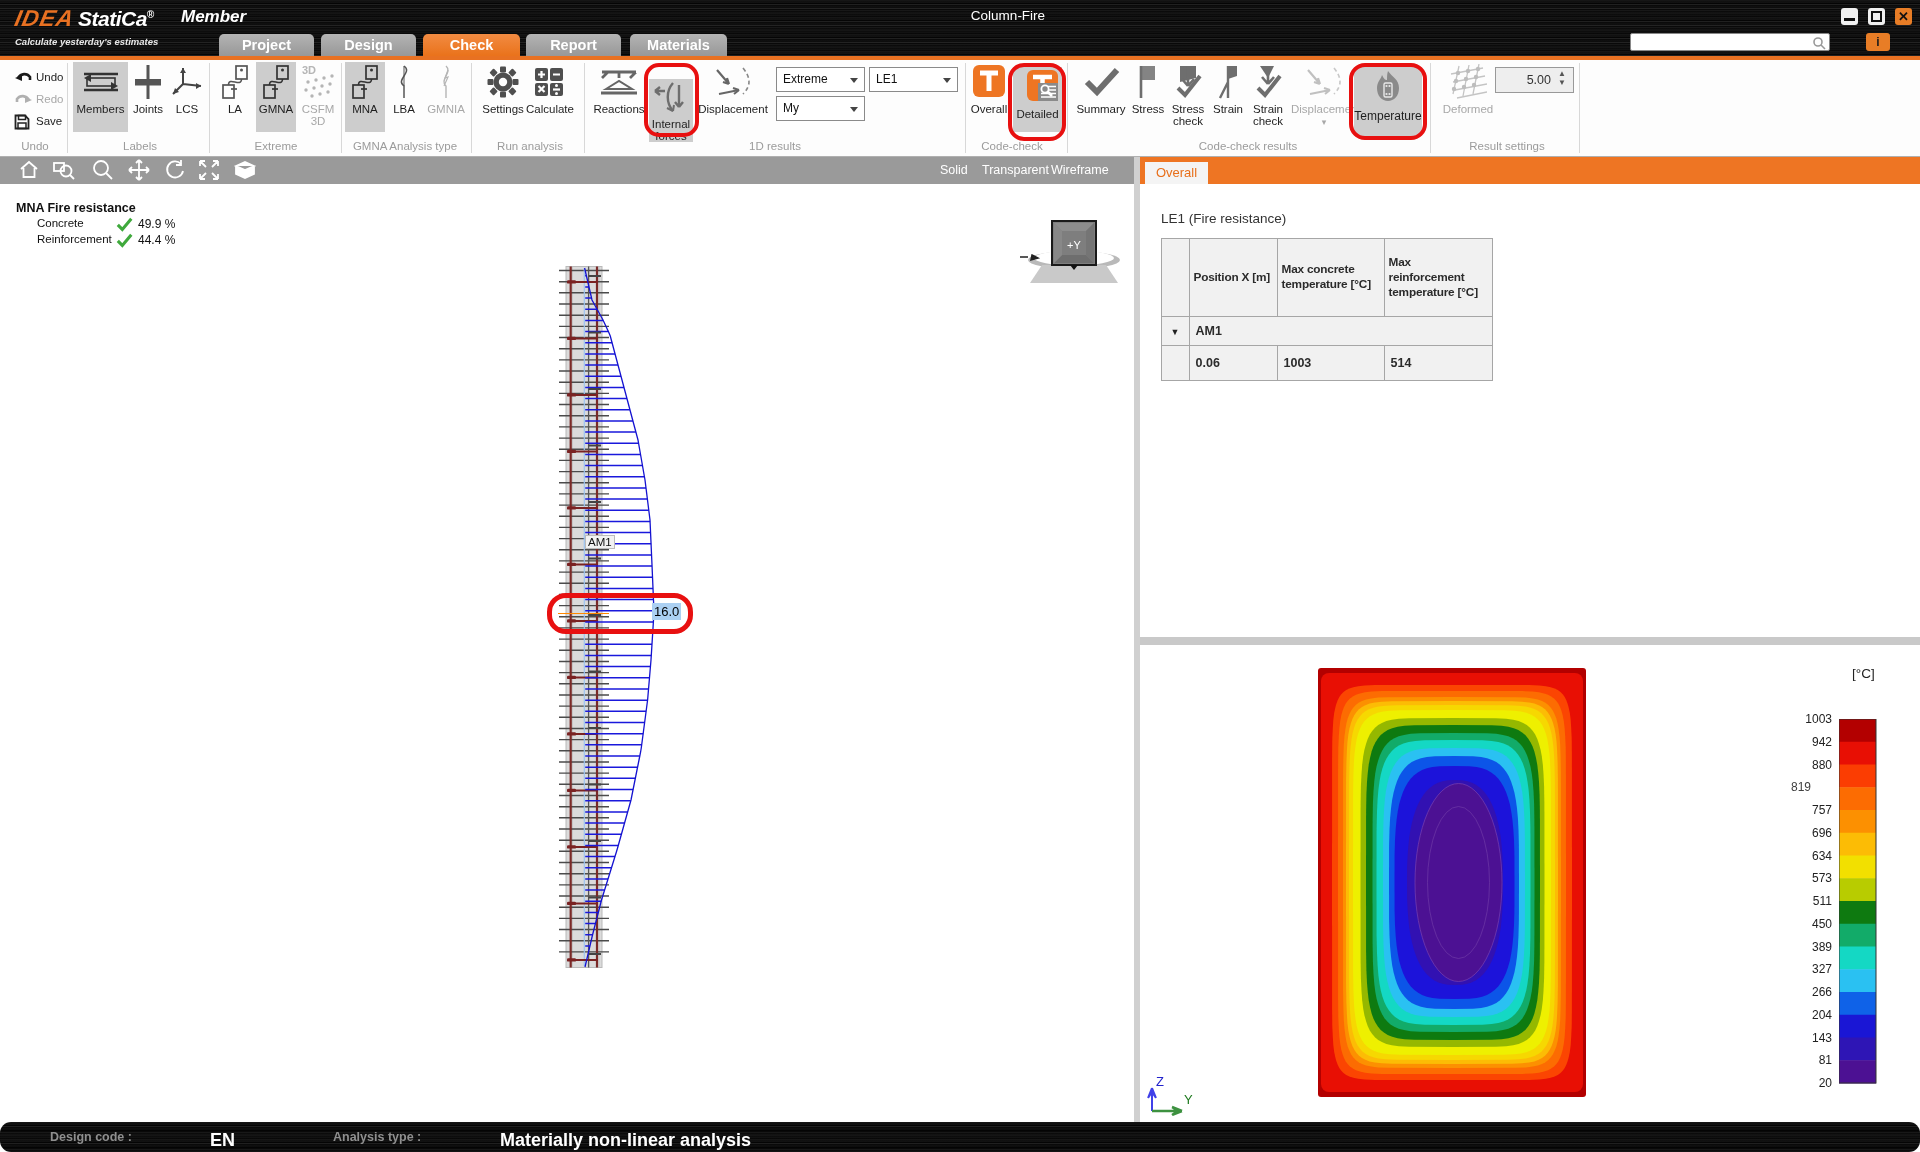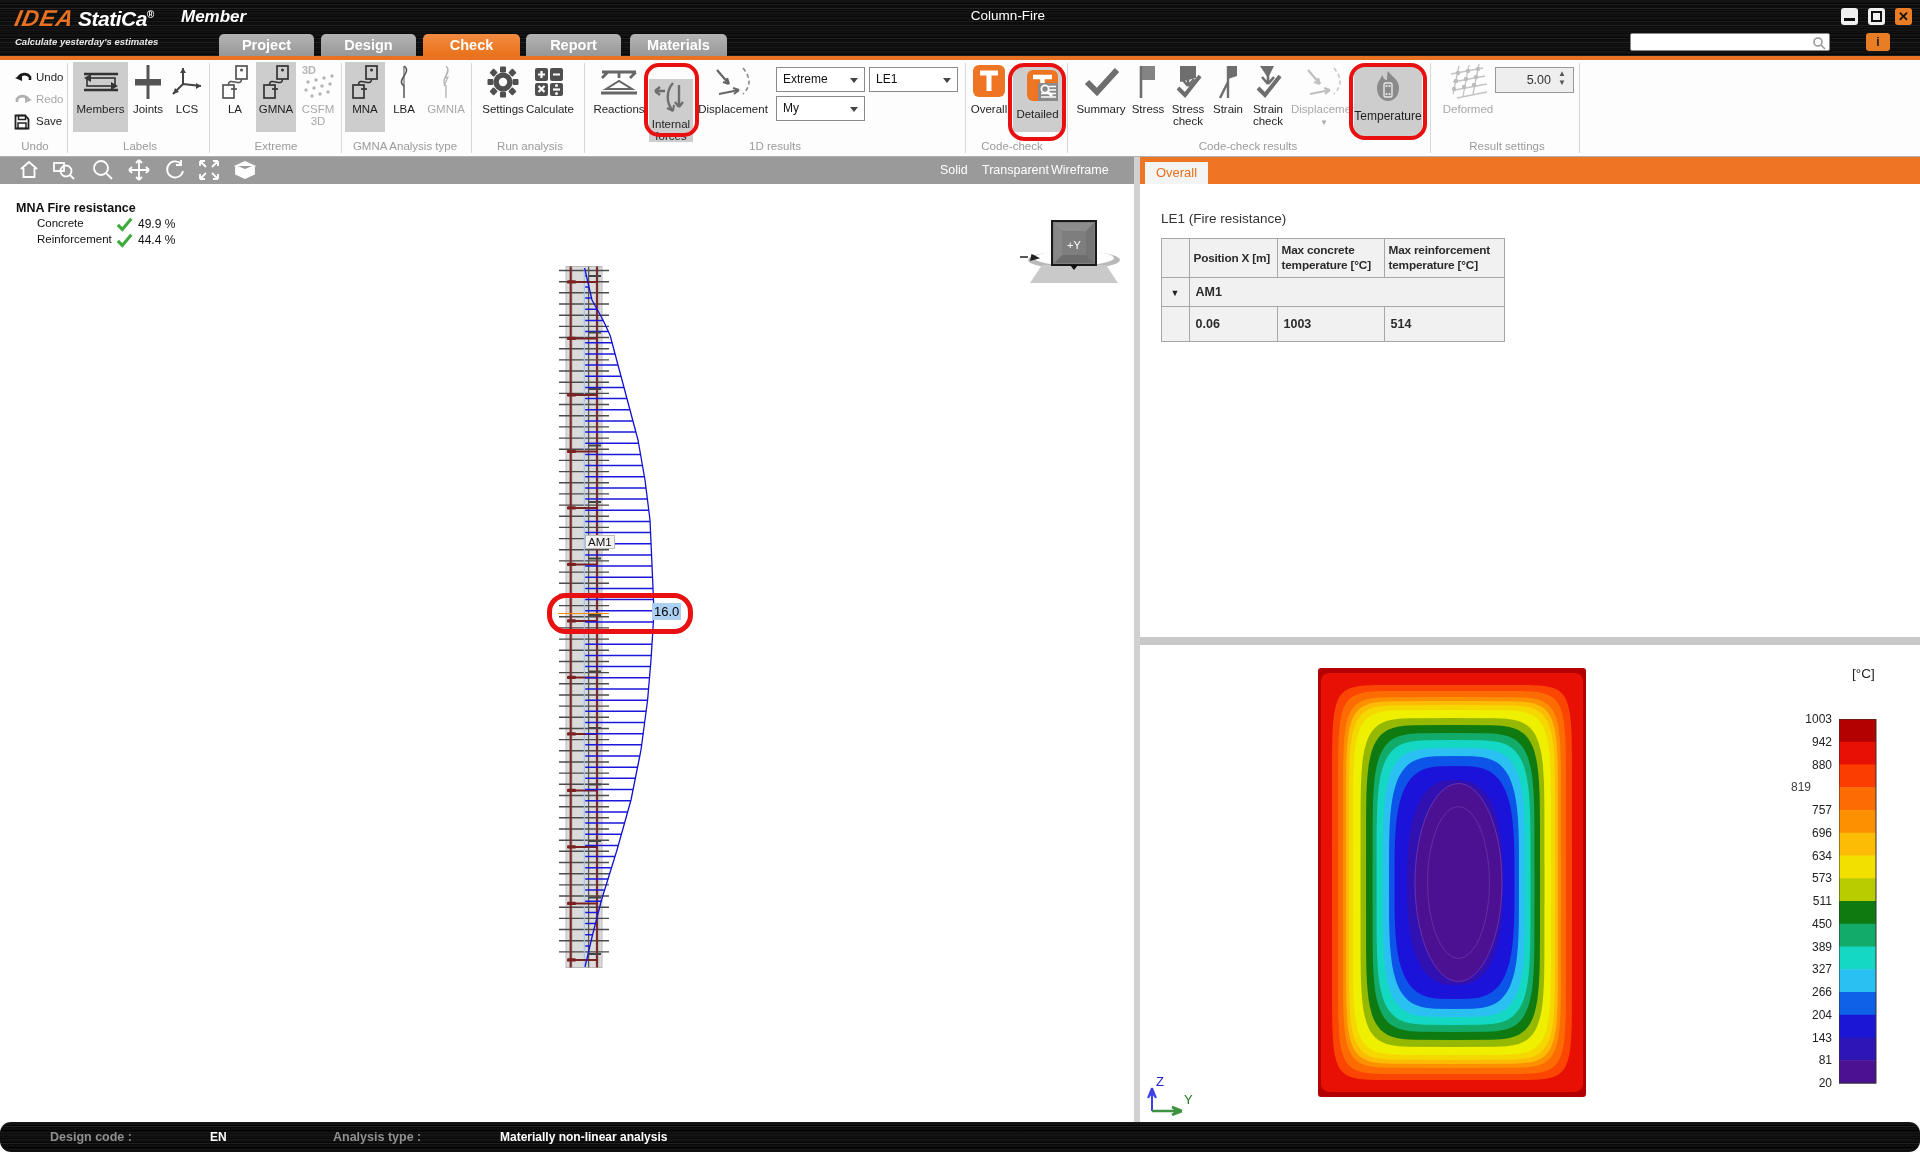--- a/index.html
+++ b/index.html
@@ -42,21 +42,21 @@
 #divider{position:absolute;left:1140px;top:637px;width:780px;height:8px;background:#c9c9c9}
 #rpanel-bot{position:absolute;left:1140px;top:645px;width:780px;height:477px;background:#fff}
 
 #rtable{position:absolute;left:20px;top:80px;border-collapse:collapse;font-size:12.5px;color:#2b2b2b}
 #rtable td{border:1px solid #a6a6a6;background:#f1f1f1;padding:0 6px;font-weight:bold;overflow:hidden}
 #rtable{border:1px solid #8f8f8f}
 
 #statusbar{position:absolute;left:0;top:1122px;width:1920px;height:30px;
 background:repeating-linear-gradient(180deg,#232323 0px,#090909 1px,#181818 2px,#050505 3.5px,#202020 4.5px,#0a0a0a 5.5px,#121212 7px,#040404 8.5px);border-radius:11px;}
 #statusbar .lab{color:#8f8f8f;font-size:12.5px;font-weight:bold}
-#statusbar .val{color:#fff;font-size:12px;font-weight:bold}
+#statusbar .val{color:#fff;font-size:18px;font-weight:bold}
 </style></head>
 <body>
 <div id="root">
 
 <div id="titlebar"></div>
 <div id="logo"><span class="idea">IDEA</span><span class="statica">StatiCa<span style="font-size:10px;vertical-align:super">®</span></span></div>
 <div id="tagline">Calculate yesterday's estimates</div>
 <div id="member-title">Member</div>
 <div id="proj-title">Column-Fire</div>
 <div class="winbtn" style="left:1841px">
@@ -403,21 +403,21 @@
 <div id="rpanel-top">
   <div id="rtabbar"></div>
   <div id="rtab">Overall</div>
   <div style="position:absolute;left:21px;top:54px;font-size:13.5px;color:#333">LE1 (Fire resistance)</div>
   <table id="rtable" style="left:20.5px;top:80.5px;table-layout:fixed">
 <tbody>
           <tr style="height:33px">
   <td style="width:28px;padding:0 1px"></td>
   <td style="width:88px;font-size:11.8px;letter-spacing:-0.2px;padding:0 4px">Position&nbsp;X&nbsp;[m]</td>
   <td style="width:107px;line-height:1.3;font-size:11.8px;letter-spacing:-0.2px;padding:0 4px">Max concrete temperature&nbsp;[°C]</td>
-  <td style="width:120px;line-height:1.3;font-size:11.8px;letter-spacing:-0.2px;padding:4px 4px">Max reinforcement temperature&nbsp;[°C]</td>
+  <td style="width:108px;line-height:1.3;font-size:11.8px;letter-spacing:-0.2px;padding:16px 4px">Max reinforcement temperature&nbsp;[°C]</td>
 </tr>
 <tr style="height:29px">
   <td style="padding:0 1px;text-align:center"><span style="font-size:9px;color:#222">▼</span></td>
   <td colspan="3" style="font-weight:bold;border-left:none">AM1</td>
 </tr>
 <tr style="height:35px">
   <td style="padding:0 1px"></td>
   <td>0.06</td>
   <td>1003</td>
   <td>514</td>

